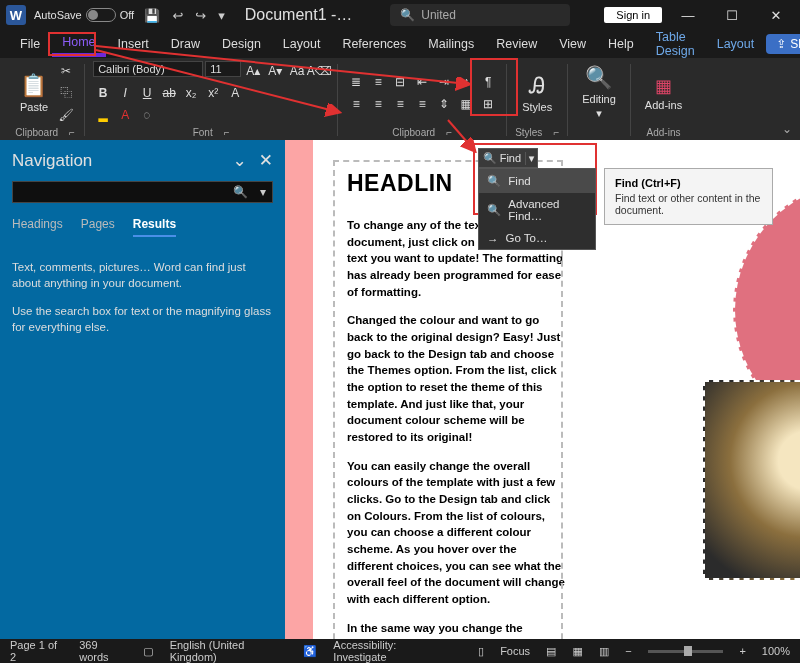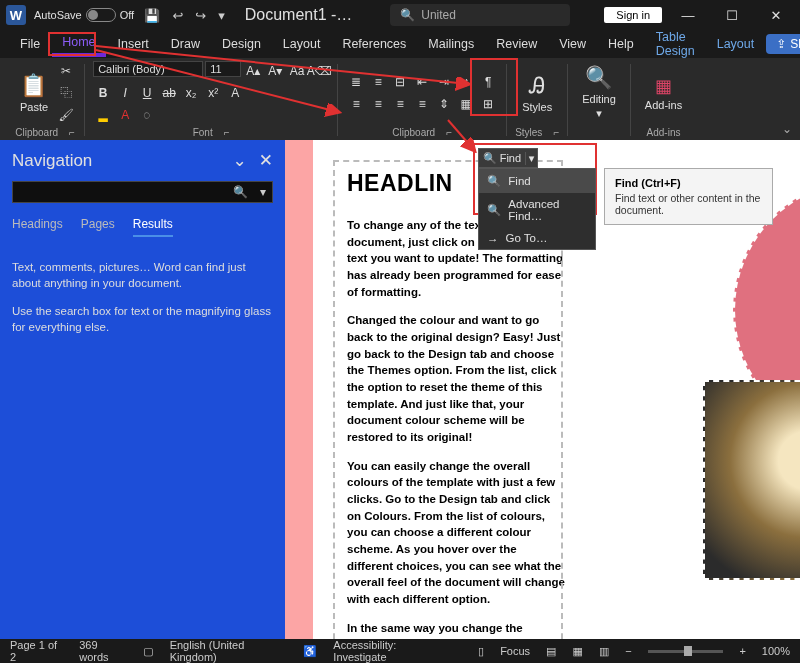--- a/index.html
+++ b/index.html
@@ -43,29 +43,29 @@
 .hl { position:absolute; border:2px solid #e03131; pointer-events:none; z-index:50; }
 .hl1 { left:48px; top:32px; width:48px; height:24px; }
 .hl2 { left:470px; top:58px; width:48px; height:58px; }
 .hl3 { left:473px; top:143px; width:124px; height:72px; }
 .arrow { position:absolute; stroke:#e03131; stroke-width:2; fill:none; z-index:49; pointer-events:none; }
 
 
 .bodyarea { position:absolute; top:140px; bottom:24px; left:0; right:0; display:flex; }
 
 
-.navpane { width:285px; background:#1d4ed8; padding:10px 12px; display:flex; flex-direction:column; }
+.navpane { width:285px; background:#0369a1; padding:10px 12px; display:flex; flex-direction:column; }
 .nav-hdr { display:flex; align-items:center; font-size:17px; font-weight:300; }
 .nav-hdr .sp { flex:1; }
 .nav-search { margin-top:10px; background:#0f0f0f; border:1px solid #444; height:22px; display:flex; align-items:center; }
 .nav-search input { flex:1; background:transparent; border:none; color:#ddd; padding:0 6px; outline:none; font-size:11px; }
 .nav-search .sic { padding:0 6px; color:#ccc; }
 .nav-tabs { display:flex; gap:18px; margin-top:14px; font-size:12px; }
 .nav-tab { color:#bbb; cursor:pointer; padding-bottom:4px; }
-.nav-tab.active { color:#fff; border-bottom:2px solid #4a8fe7; }
+.nav-tab.active { color:#fff; border-bottom:2px solid #4a8fe7;font-weight:bold; }
 .nav-text { margin-top:22px; font-size:11.5px; color:#ddd; line-height:1.4; }
 .nav-text p { margin-bottom:12px; }
 
 
 .docwrap { flex:1; background:#fca5a5; position:relative; overflow:hidden; }
 .page { position:absolute; left:28px; top:0; width:560px; height:640px; background:#fff; color:#000; padding:30px 14px 20px 34px; }
 .page .dashbox { border:2px dashed #bbb; position:absolute; }
 .headline { font-size:23px; font-weight:800; letter-spacing:0.5px; margin-bottom:20px; }
 .bodyp { font-size:11.5px; font-weight:600; line-height:1.45; margin-bottom:12px; width:218px; }
 .quote-circle { position:absolute; right:-120px; top:40px; width:260px; height:260px; border-radius:50%; background:#e0707f; border:2px dashed #fff; display:flex; flex-direction:column; align-items:center; justify-content:center; color:#fff; font-weight:700; font-size:16px; padding:20px; text-align:left; }

